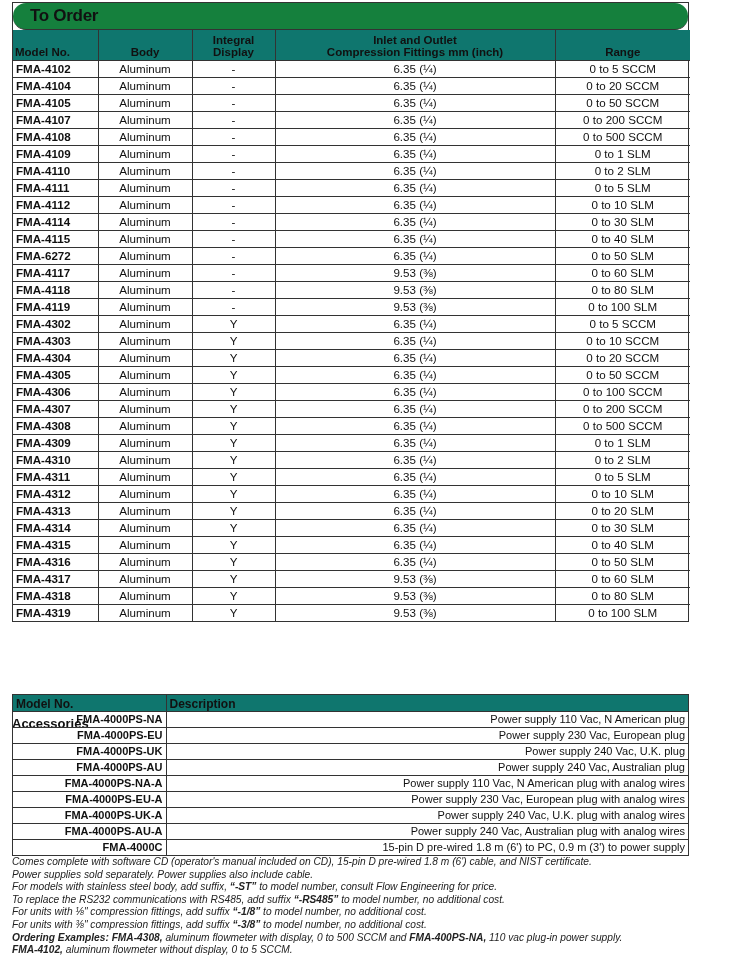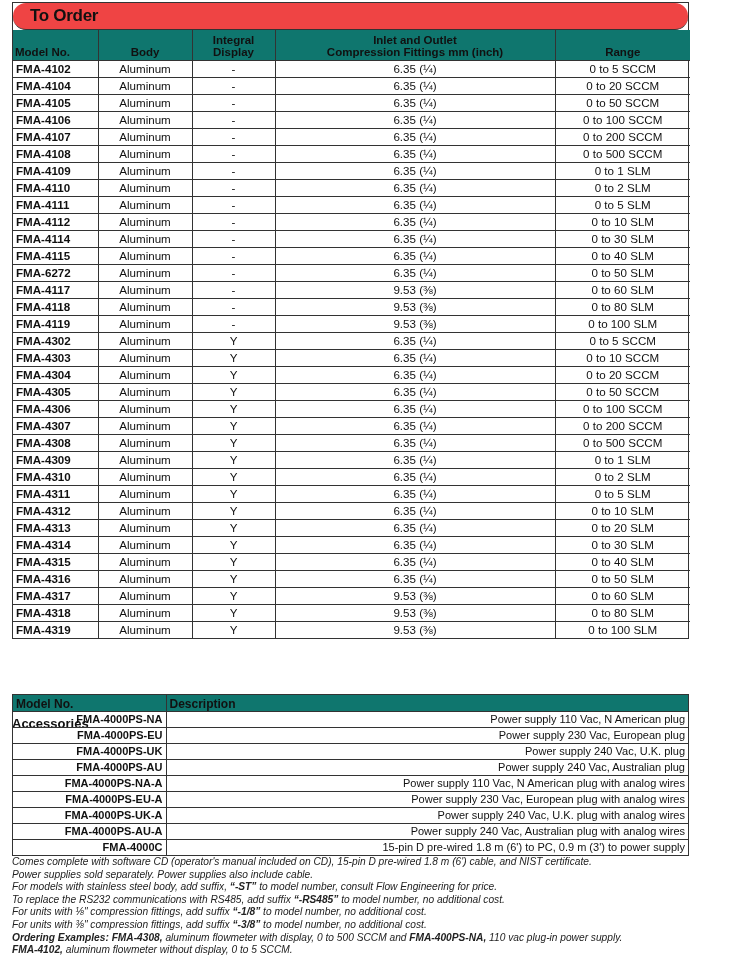--- a/index.html
+++ b/index.html
@@ -1,18 +1,18 @@
 <!DOCTYPE html>
 <html><head>
 <meta charset="utf-8">
 <style>
   html, body { margin:0; padding:0; background:#fff; }
   body { width:750px; height:958px; position:relative; font-family:"Liberation Sans", sans-serif; color:#111; overflow:hidden; }
   .main { position:absolute; left:12px; top:2px; width:677px; border:1.5px solid #333; box-sizing:border-box; }
-  .title-bar { background:#ef4444; height:26px; border-bottom:1.5px solid #333; font-family:"Liberation Sans", sans-serif; font-weight:bold; font-size:17px; line-height:26px; padding-left:17px; letter-spacing:-0.3px; transform-origin:left;border-radius:13px; }
+  .title-bar { background:#15803d; height:26px; border-bottom:1.5px solid #333; font-family:"Liberation Sans", sans-serif; font-weight:bold; font-size:17px; line-height:26px; padding-left:17px; letter-spacing:-0.3px; transform-origin:left;border-radius:13px; }
   table { border-collapse:collapse; width:100%; table-layout:fixed; }
   th { background:#0f766e; font-size:11.5px; font-weight:bold; line-height:12px; vertical-align:bottom; padding:0 2px 2px 2px; border-right:1px solid #333; border-bottom:1.5px solid #333; text-align:center; height:28px; }
   th:last-child, td:last-child { border-right:none; }
   th.left, td.left { text-align:left; }
   td { font-size:11.6px; height:16px; line-height:16px; padding:0 3px; border-right:1px solid #333; border-bottom:1px solid #333; text-align:center; white-space:nowrap; }
   tr:last-child td { border-bottom:none; }
   td.model { font-weight:bold; text-align:left; }
   .acc-title { position:absolute; left:12px; top:716px; font-weight:bold; font-size:13px; }
   .acc { position:absolute; left:12px; top:694px; width:677px; border:1.5px solid #333; box-sizing:border-box; }
   .acc th { height:14px; text-align:left; padding:1px 3px; font-size:12px; border-bottom:1.5px solid #333; }
@@ -58,27 +58,20 @@
           <td>0 to 20 SCCM</td>
         </tr>
         <tr>
           <td class="model">FMA-4105</td>
           <td>Aluminum</td>
           <td>-</td>
           <td>6.35 (¼)</td>
           <td>0 to 50 SCCM</td>
         </tr>
         <tr>
-          <td class="model">FMA-4106</td>
-          <td>Aluminum</td>
-          <td>-</td>
-          <td>6.35 (¼)</td>
-          <td>0 to 100 SCCM</td>
-        </tr>
-        <tr>
           <td class="model">FMA-4107</td>
           <td>Aluminum</td>
           <td>-</td>
           <td>6.35 (¼)</td>
           <td>0 to 200 SCCM</td>
         </tr>
         <tr>
           <td class="model">FMA-4108</td>
           <td>Aluminum</td>
           <td>-</td>

